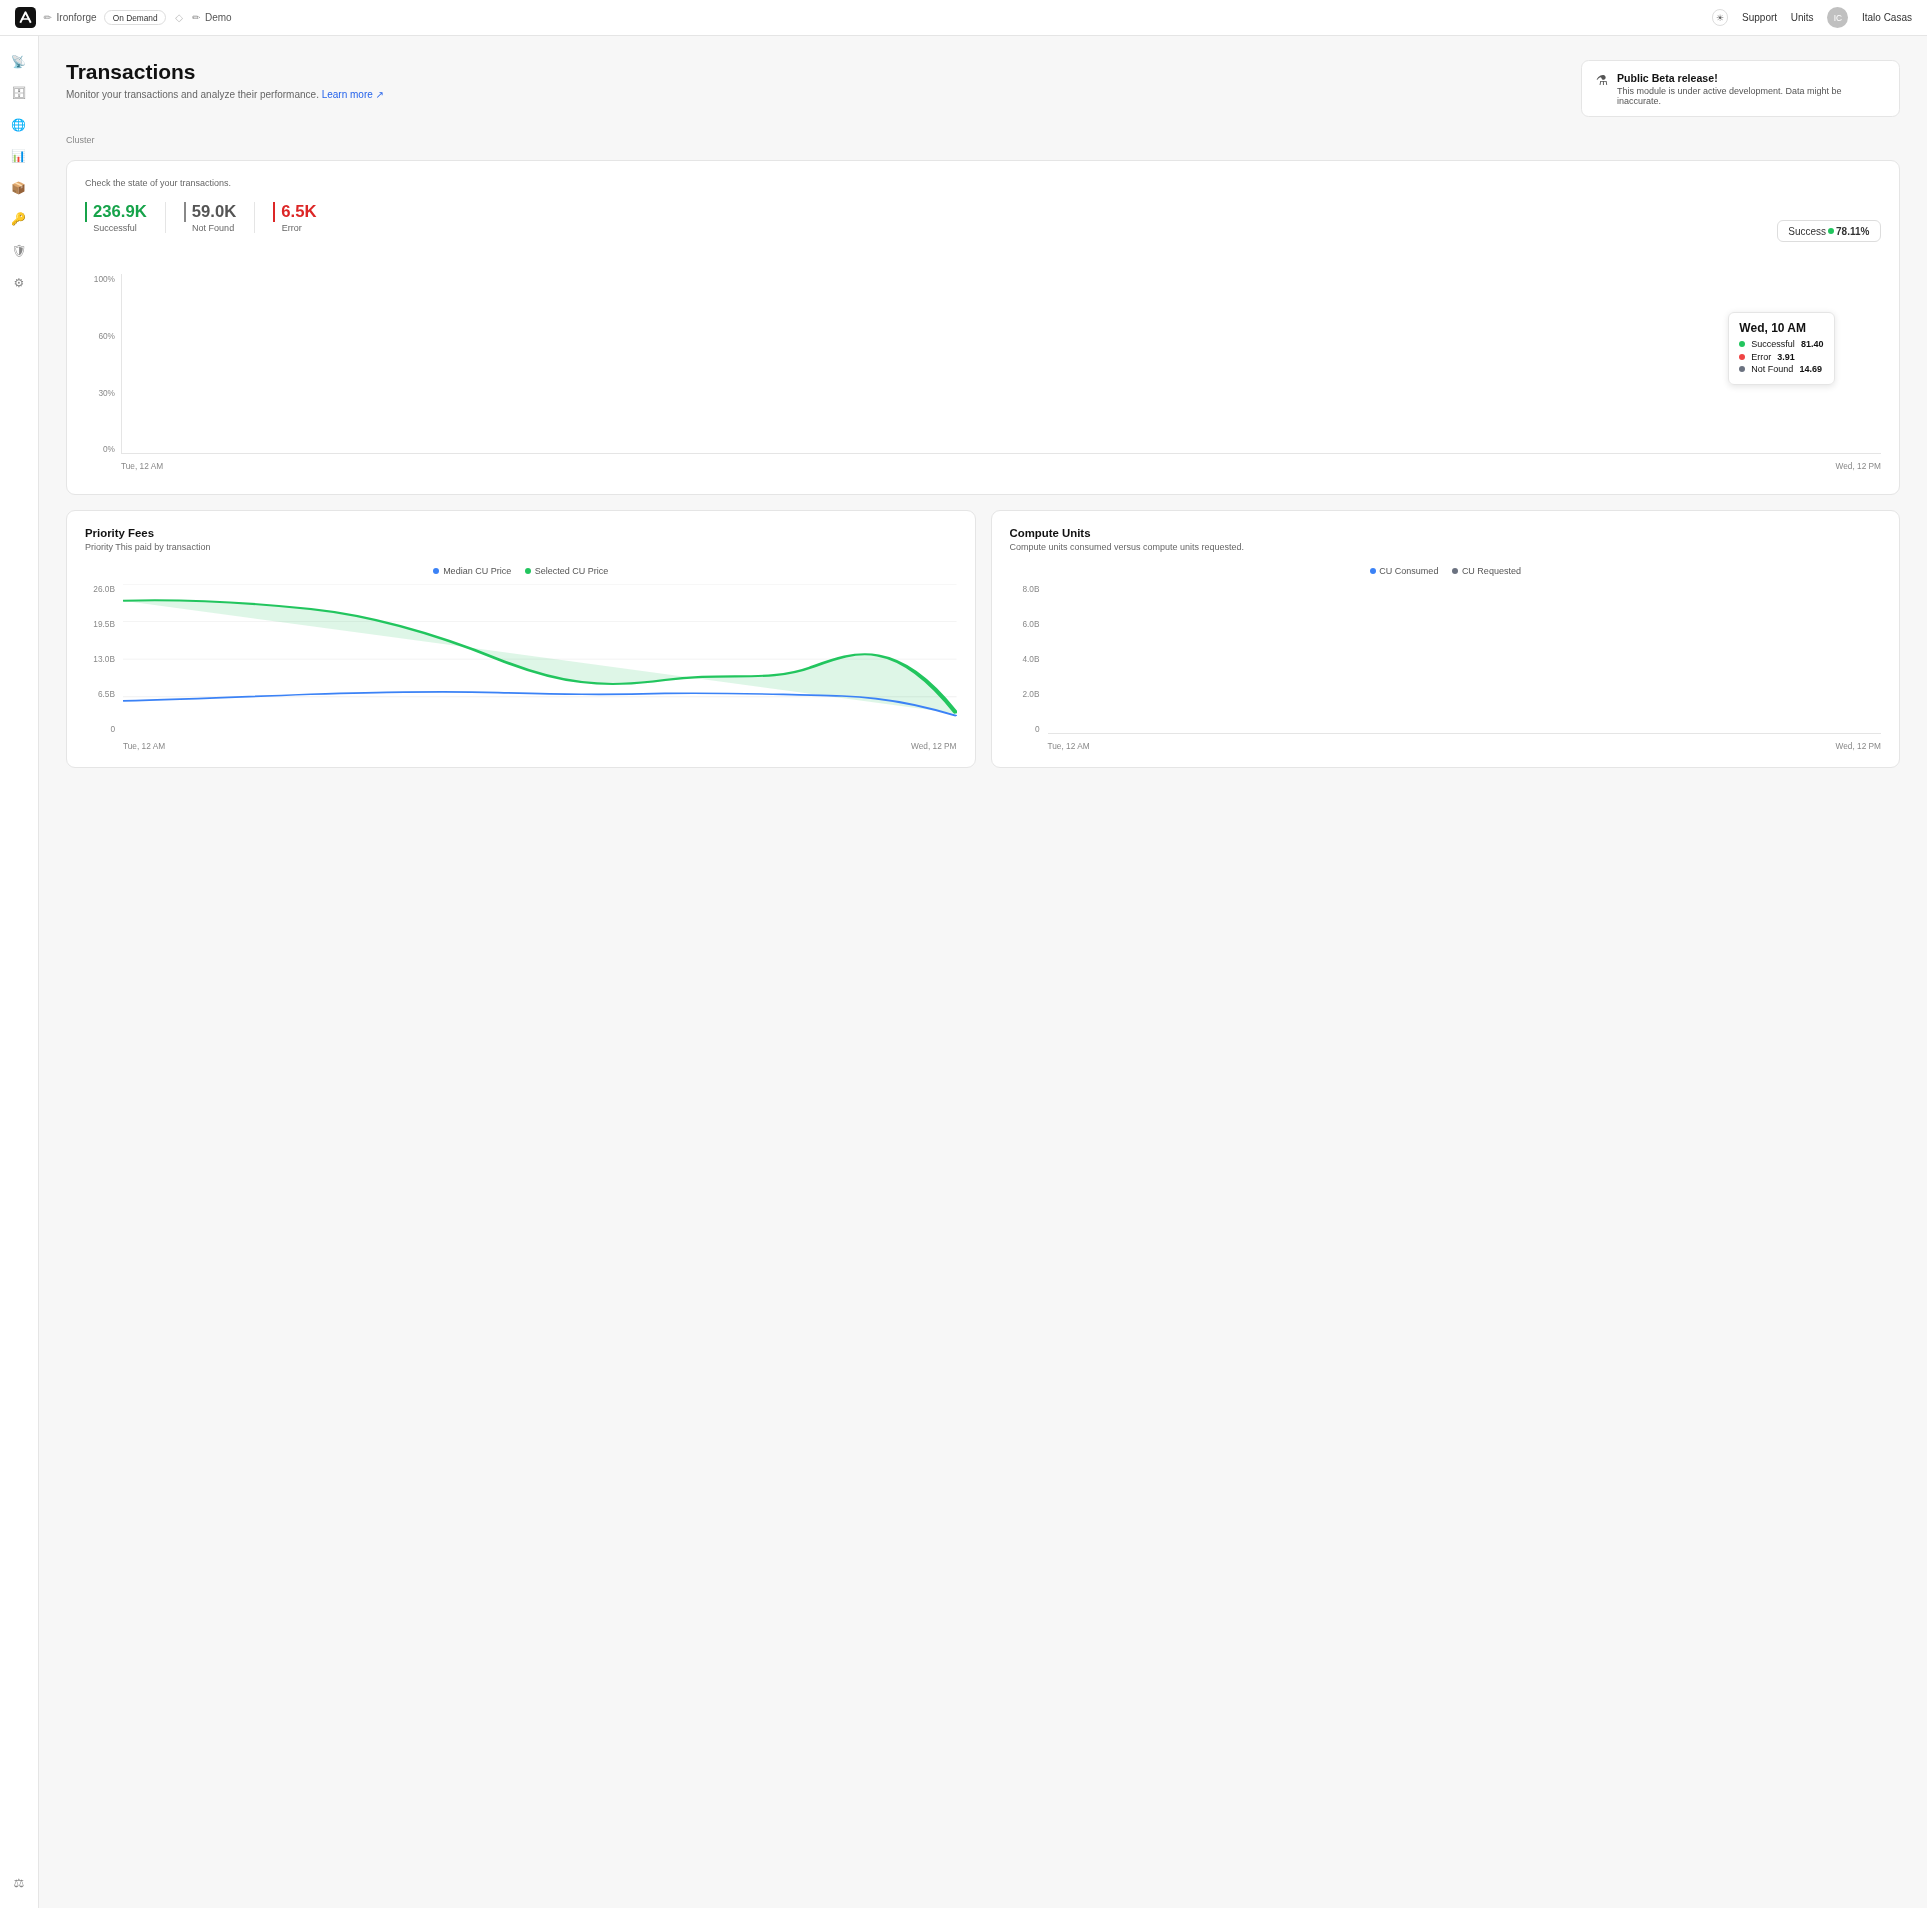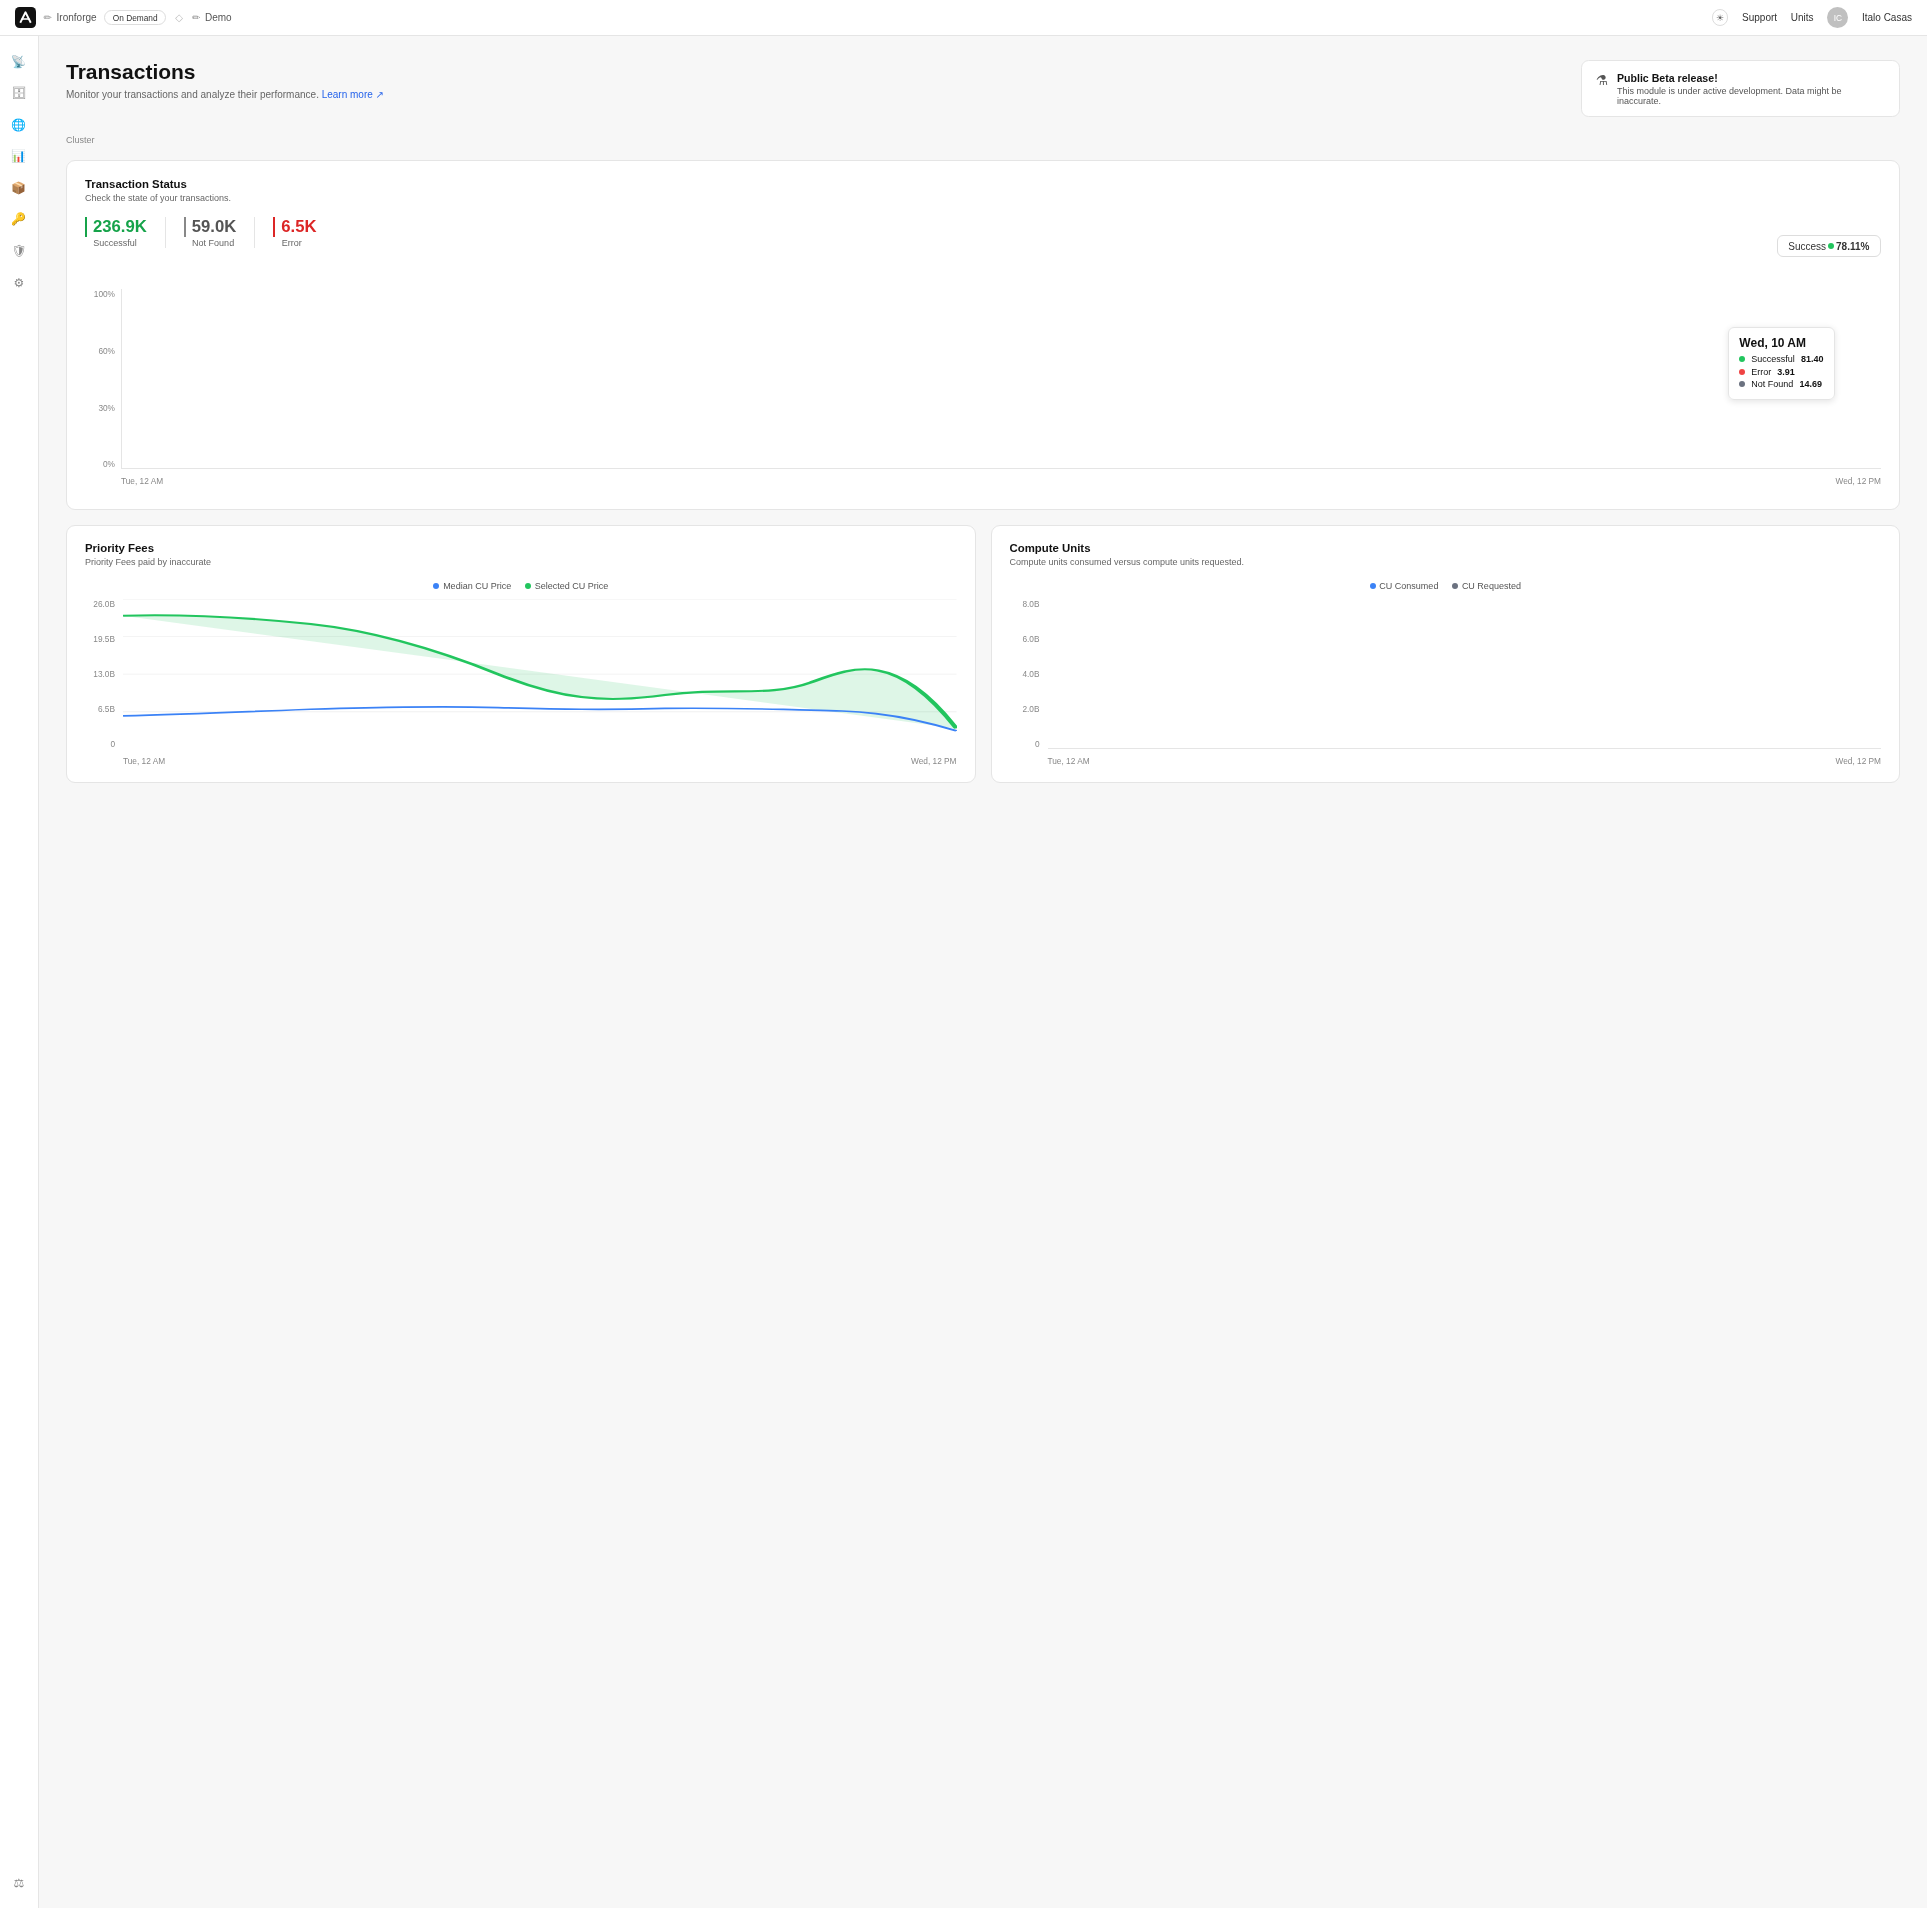--- a/index.html
+++ b/index.html
@@ -256,21 +256,20 @@
           <div class="beta-desc">This module is under active development. Data might be inaccurate.</div>
         </div>
       </div>
     </div>
 
     <div class="cluster-section">
       <div class="cluster-label">Cluster</div>
     </div>
 
     <div class="card">
-      <div class="card-title">Transaction Status</div>
       <div class="card-subtitle">Check the state of your transactions.</div>
 
       <div style="display:flex; align-items:center; justify-content:space-between; margin-bottom:13.7px;">
         <div class="tx-stats">
           <div class="tx-stat">
             <div class="tx-stat-num green">236.9K</div>
             <div class="tx-stat-label">Successful</div>
           </div>
           <div class="tx-stat">
             <div class="tx-stat-num gray">59.0K</div>
@@ -500,21 +499,21 @@
           <span>Tue, 12 AM</span>
           <span>Wed, 12 PM</span>
         </div>
       </div>
     </div>
 
     <div class="two-col">
 
       <div class="card">
         <div class="card-title">Priority Fees</div>
-        <div class="card-subtitle">Priority Fees paid by inaccurate</div>
+        <div class="card-subtitle">Priority This paid by transaction</div>
         <div class="chart-legend">
           <div class="legend-item">
             <span class="legend-dot" style="background:#3b82f6;"></span>
             <span>Median CU Price</span>
           </div>
           <div class="legend-item">
             <span class="legend-dot" style="background:#22c55e;"></span>
             <span>Selected CU Price</span>
           </div>
         </div>

